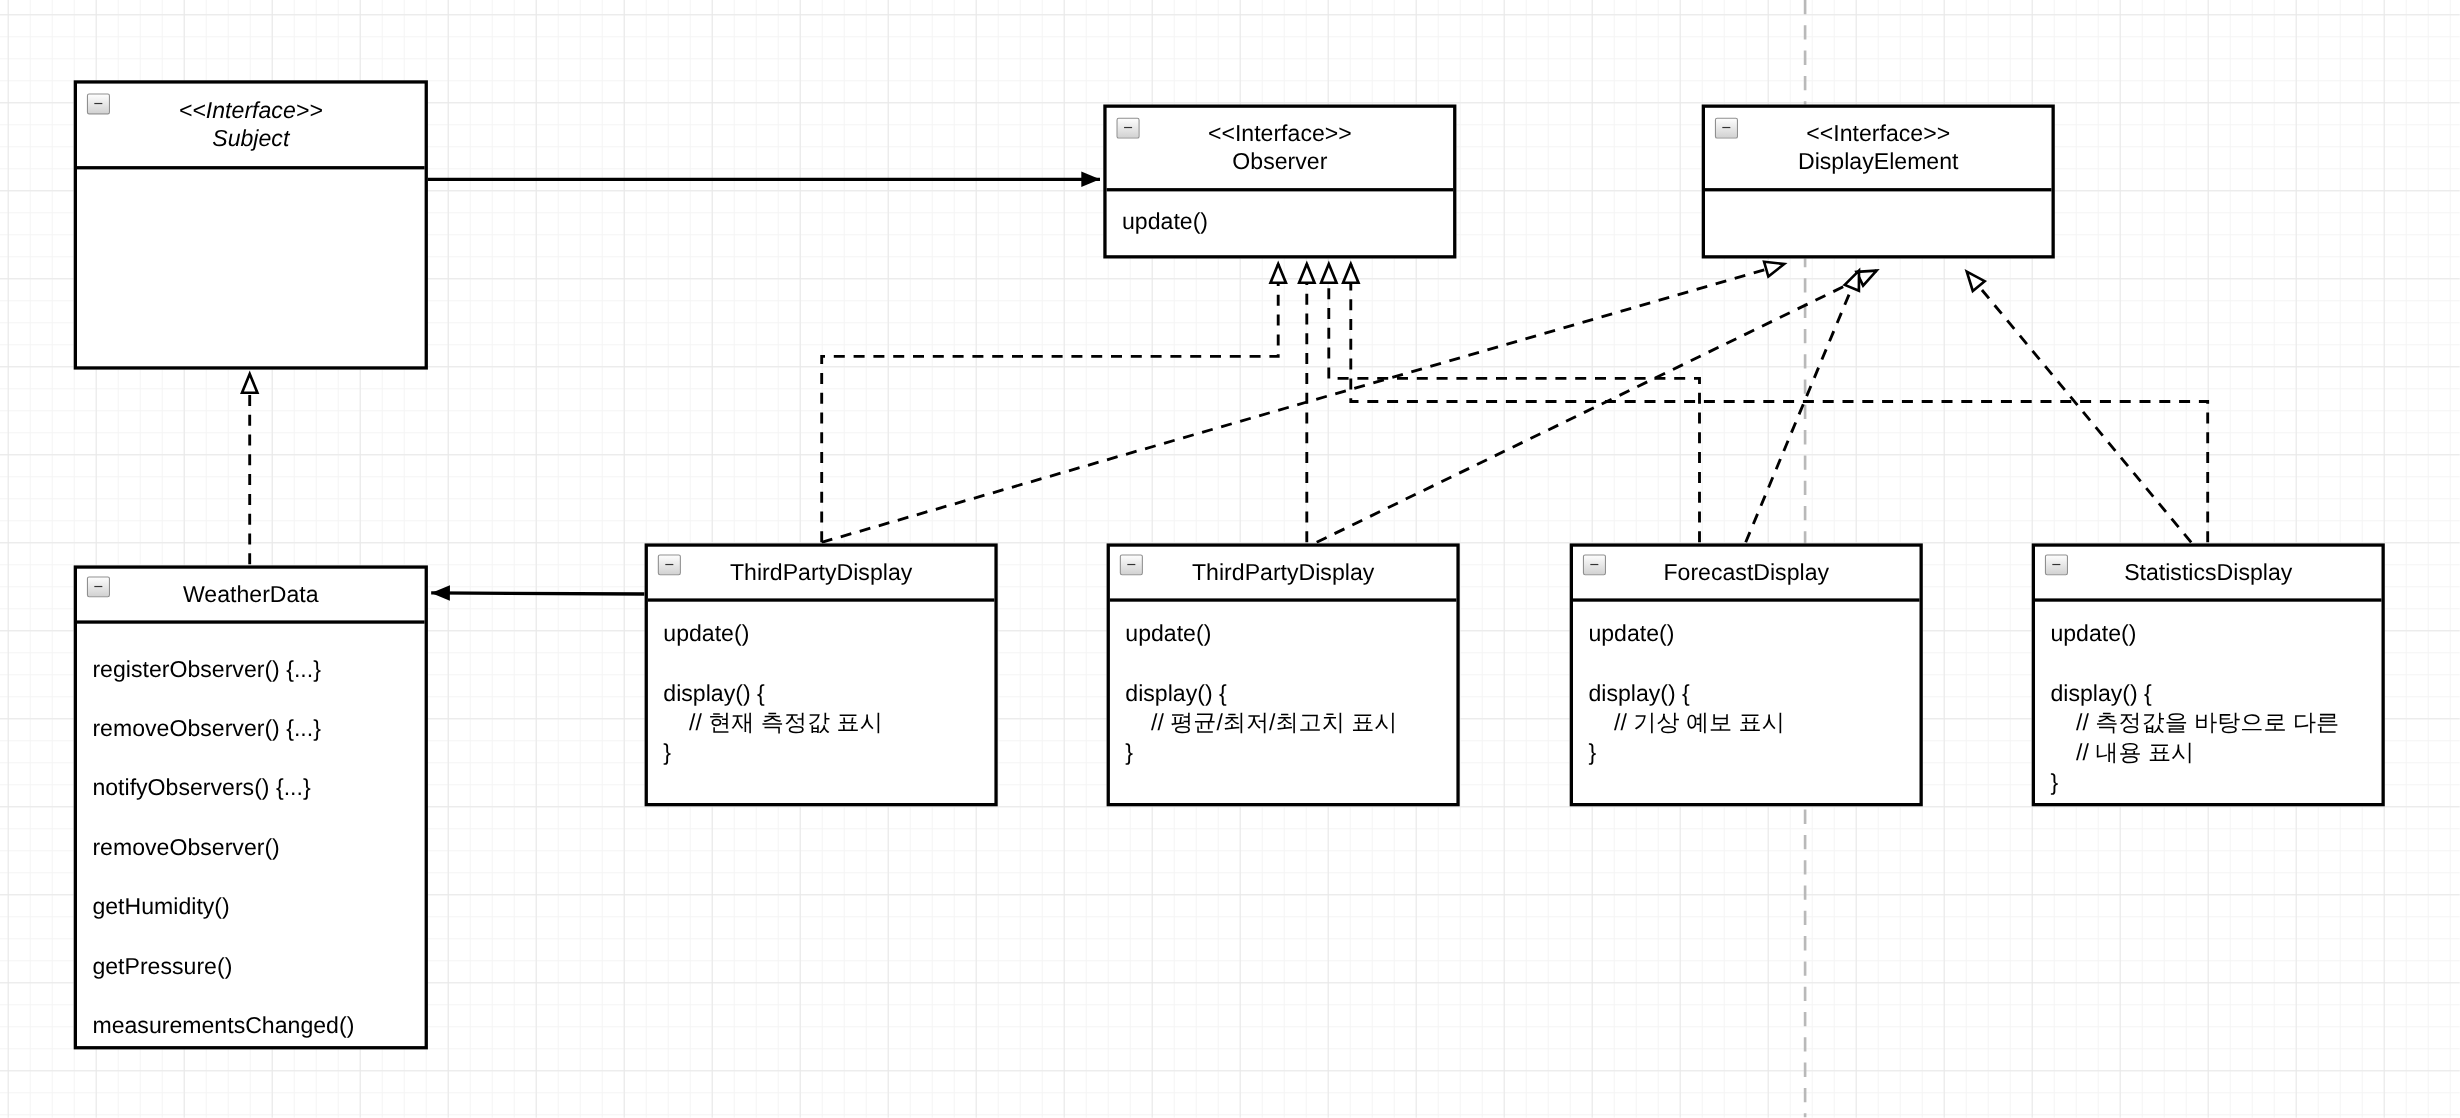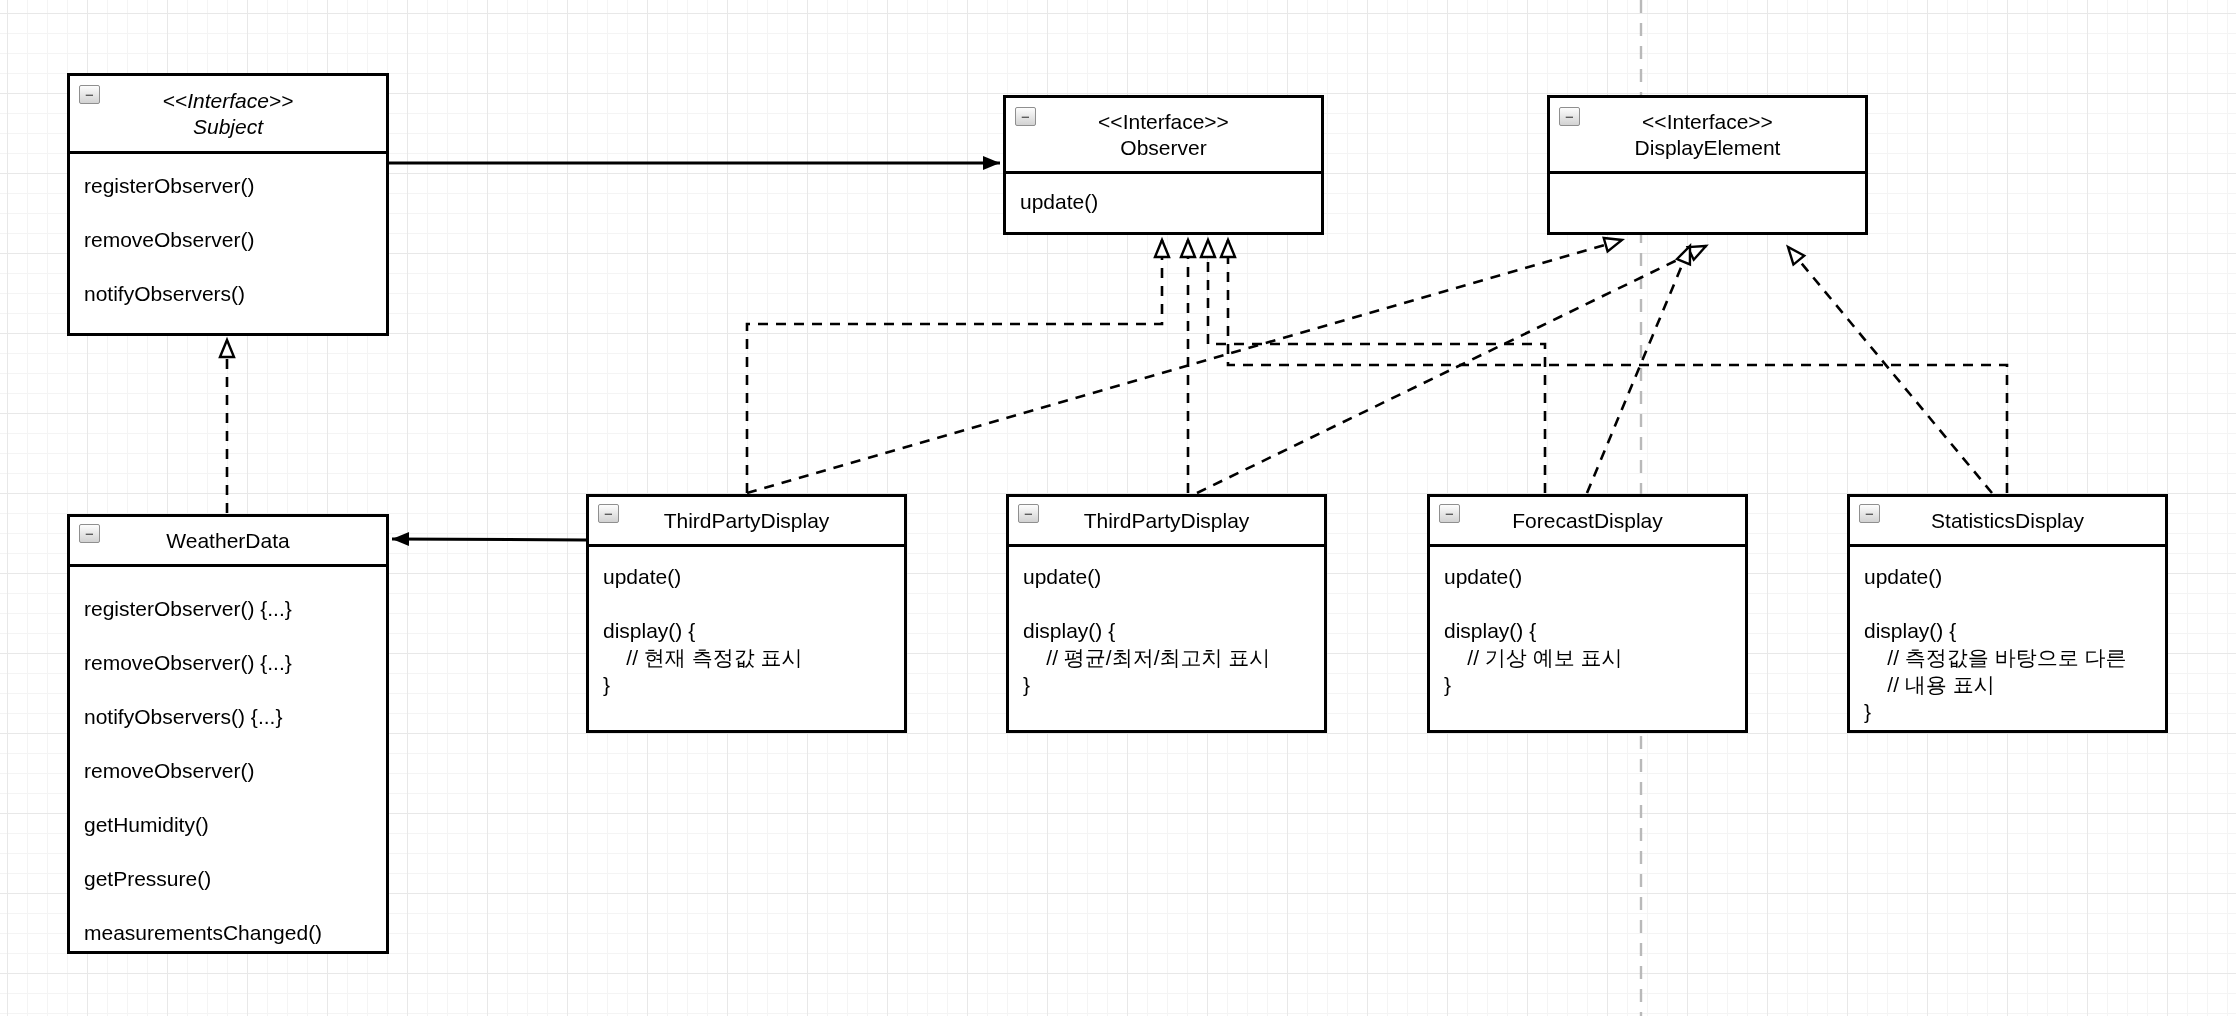--- a/index.html
+++ b/index.html
@@ -94,27 +94,20 @@
 
     <path d="M 1992 493 L 1788 247" fill="none" stroke="#000" stroke-width="2.6" stroke-dasharray="10 8" marker-end="url(#mHollow)"></path>
   </svg>
 
   <div class="uml-box" style="left:67px;top:73px;width:322px;height:263px;">
     <div class="uml-header italic" style="height:78px;">
       <span class="collapse">−</span>
       <span>&lt;&lt;Interface&gt;&gt;</span>
       <span>Subject</span>
     </div>
-    <div class="uml-body" style="padding-top:18px;">
-      <div class="line">registerObserver()</div>
-      <div class="line"></div>
-      <div class="line">removeObserver()</div>
-      <div class="line"></div>
-      <div class="line">notifyObservers()</div>
-    </div>
   </div>
 
   <div class="uml-box" style="left:1003px;top:95px;width:321px;height:140px;">
     <div class="uml-header" style="height:76px;">
       <span class="collapse">−</span>
       <span>&lt;&lt;Interface&gt;&gt;</span>
       <span>Observer</span>
     </div>
     <div class="uml-body" style="padding-top:14px;">
       <div class="line">update()</div>

